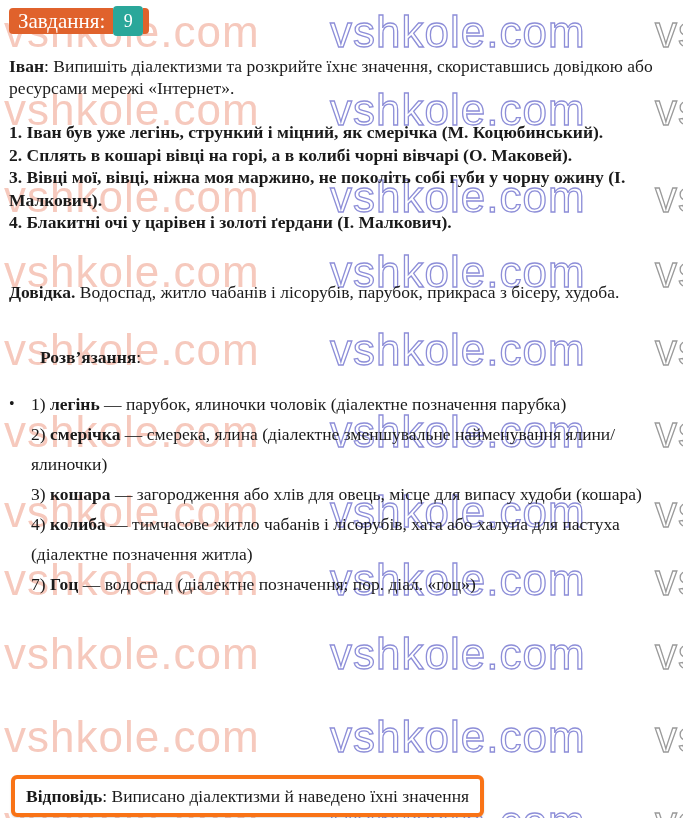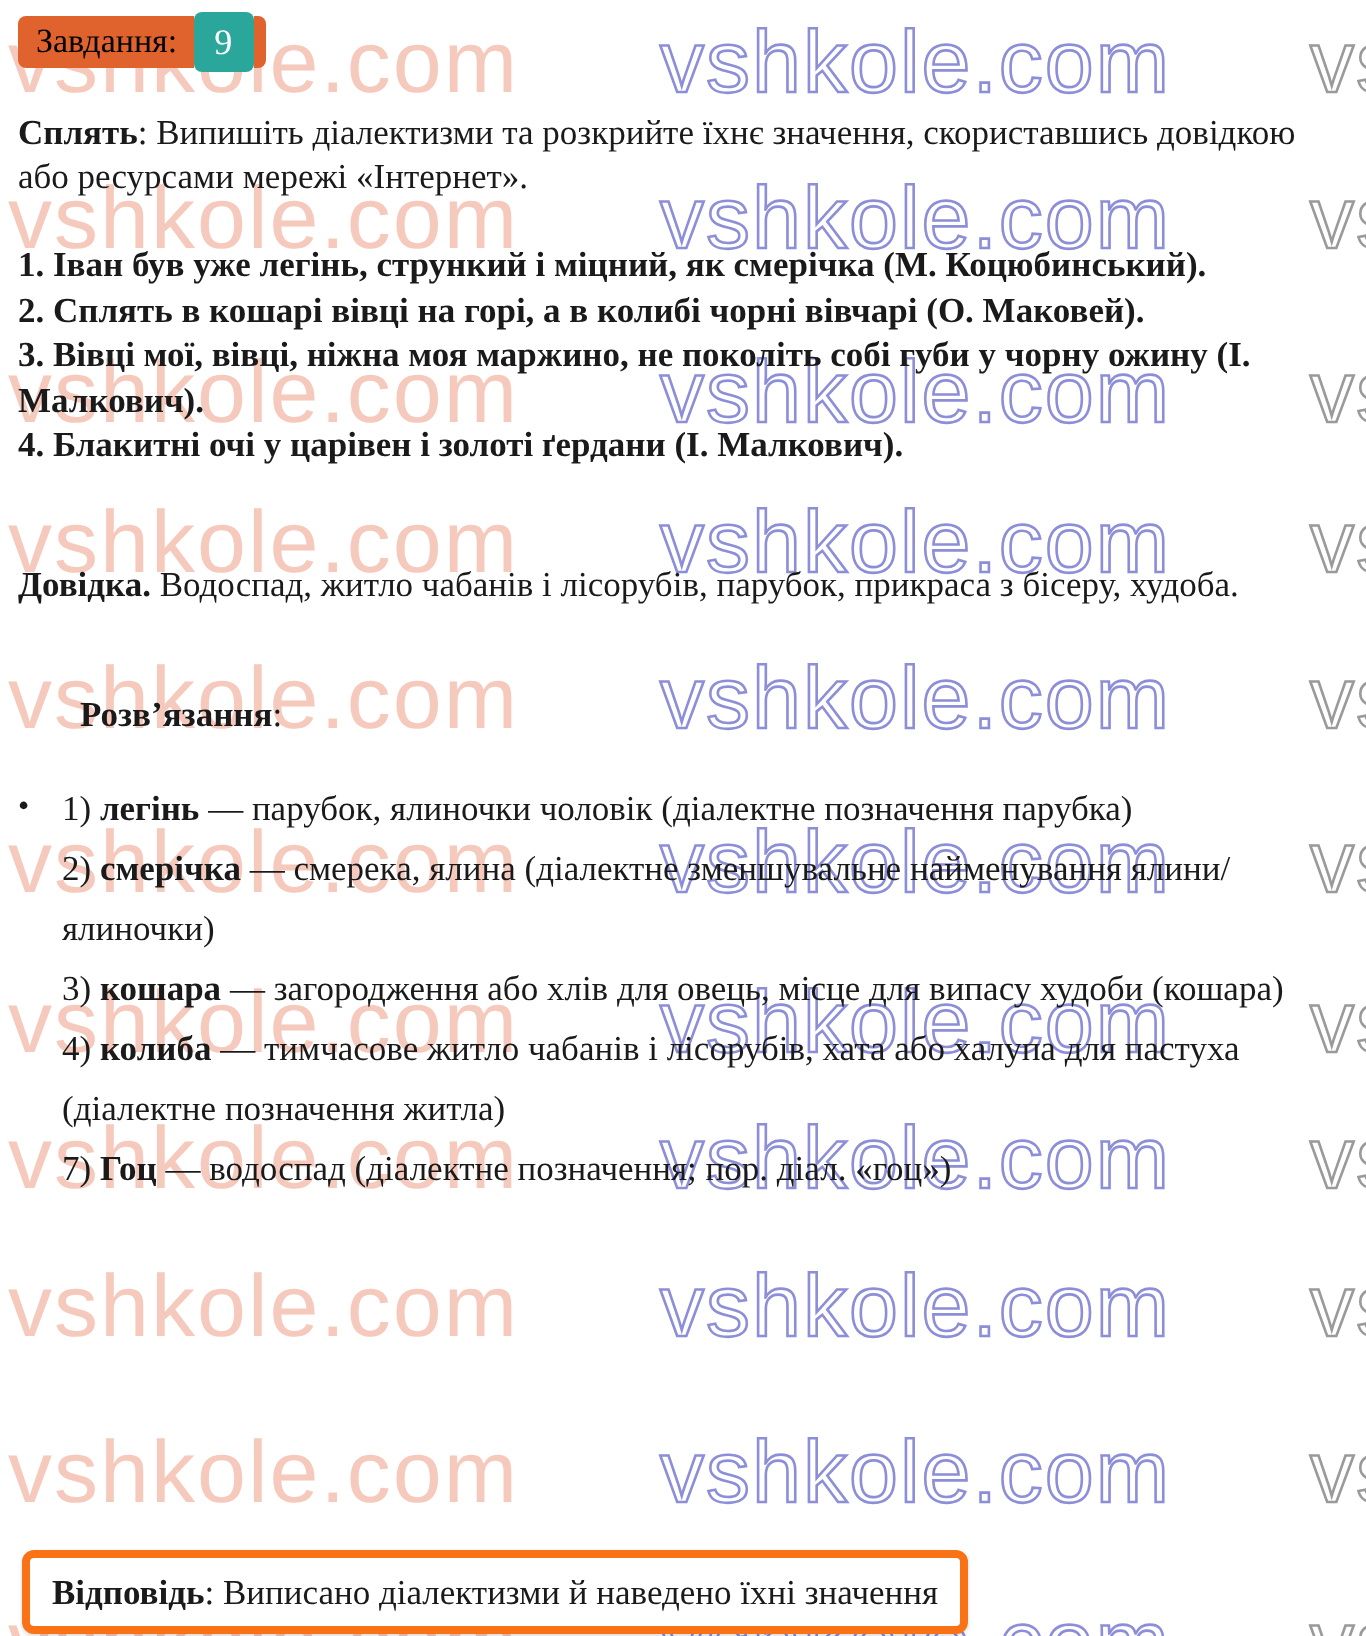--- a/index.html
+++ b/index.html
@@ -19,21 +19,21 @@
     .wm.outline-purple { color: transparent; -webkit-text-stroke: 1.3px #8d8ed8; }
     .wm.outline-gray { color: transparent; -webkit-text-stroke: 1.3px #9a9a9a; }
 
     .content { position: relative; z-index: 1; }
 
     .task-badge {
       position: absolute; left: 9px; top: 8px;
       display: flex; align-items: stretch; height: 26px;
     }
     .task-label {
-      background: #e0622c; color: #000000; font-size: 17px;
+      background: #e0622c; color: #ffffff; font-size: 21px;
       padding: 0 8px 0 9px; display: flex; align-items: center;
       border-radius: 4px 0 0 4px;
     }
     .task-num {
       background: #2aa79a; color: #fff; font-size: 18px;
       min-width: 30px; display: flex; align-items: center; justify-content: center;
       border-radius: 4px; margin-top: -2px; margin-bottom: -2px;
     }
     .task-tail { background: #e0622c; width: 6px; border-radius: 0 4px 4px 0; }
 
@@ -108,21 +108,21 @@
 
 <div class="content">
 
   <div class="task-badge">
     <span class="task-label">Завдання:</span>
     <span class="task-num">9</span>
     <span class="task-tail"></span>
   </div>
 
   <div class="para cond">
-    <b>Сплять</b><span>: Випишіть діалектизми та розкрийте їхнє значення, скориставшись довідкою або ресурсами мережі «Інтернет».</span>
+    <b>Іван</b><span>: Випишіть діалектизми та розкрийте їхнє значення, скориставшись довідкою або ресурсами мережі «Інтернет».</span>
   </div>
 
   <div class="para sentences">
     <div>1. Іван був уже легінь, стрункий і міцний, як смерічка (М. Коцюбинський).</div>
     <div>2. Сплять в кошарі вівці на горі, а в колибі чорні вівчарі (О. Маковей).</div>
     <div>3. Вівці мої, вівці, ніжна моя маржино, не поколіть собі губи у чорну ожину (І. Малкович).</div>
     <div>4. Блакитні очі у царівен і золоті ґердани (І. Малкович).</div>
   </div>
 
   <div class="para ref">

